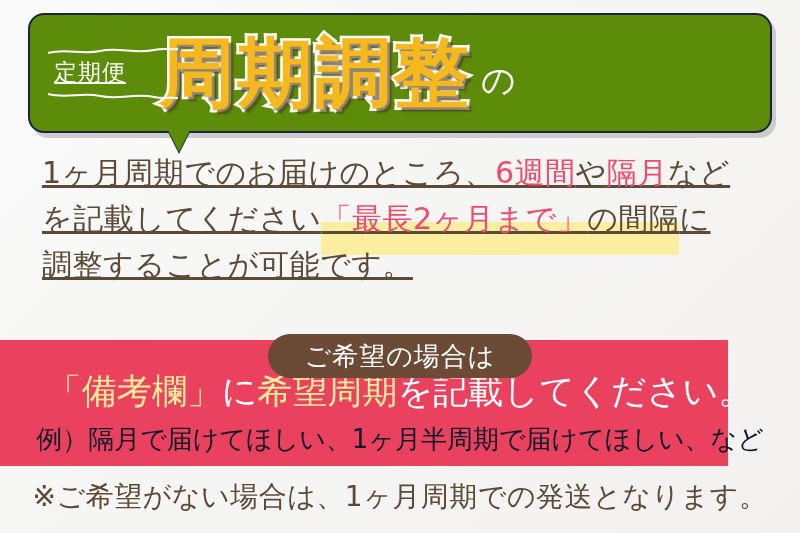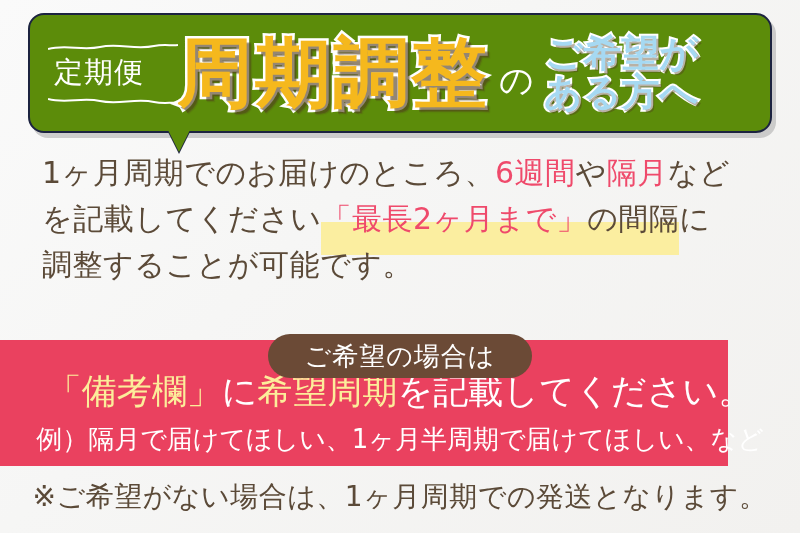--- a/index.html
+++ b/index.html
@@ -58,26 +58,27 @@
     display: flex;
     align-items: center;
     padding: 0 16px 0 22px;
     box-sizing: border-box;
   }
 
   
   .teikibin {
     position: relative;
     color: #ffffff;
-    font-size: 29px;
+    font-size: 23px;
     font-weight: 500;
     letter-spacing: 1px;
     padding: 12px 4px 13px 4px;
     white-space: nowrap;
     flex: 0 0 auto;
+    text-decoration: underline;
   }
   .wave {
     position: absolute;
     left: -2px;
     width: 130px;
     height: 9px;
     overflow: hidden;
   }
   .wave.top { top: 2px; }
   .wave.bottom { bottom: 1px; }
@@ -130,20 +131,21 @@
   .desc {
     position: absolute;
     left: 42px;
     top: 150px;
     width: 730px;
     font-size: 30px;
     line-height: 46px;
     color: #5b4a38;
     letter-spacing: 0.5px;
     white-space: nowrap;
+    text-decoration: underline;
   }
   .desc .row { height: 46px; }
   .pink { color: #ef4a6b; }
   .hl {
     background: linear-gradient(to top, #fbeea0 0%, #fbeea0 62%, rgba(251,238,160,0) 62%);
     padding-bottom: 19px;
   }
 
   
   .pill {
@@ -187,21 +189,21 @@
     white-space: nowrap;
   }
   .pink-main .ylw { color: #fced9a; }
   .pink-ex {
     position: absolute;
     left: 0;
     top: 82px;
     width: 800px;
     text-align: center;
     font-size: 26px;
-    color: #ffffff;
+    color: #0f172a;
     letter-spacing: 0px;
     white-space: nowrap;
   }
 
   
   .footer-note {
     position: absolute;
     left: 0;
     top: 478px;
     width: 800px;
@@ -232,24 +234,20 @@
           <svg width="130" height="9" viewBox="0 0 130 9">
             <path d="M0,3 C18,8 34,1 52,5 C70,9 88,2 106,6 C116,8 124,6 130,7" fill="none" stroke="#ffffff" stroke-width="2"></path>
           </svg>
         </span>
       </div>
 
       <div class="main-title">周期調整</div>
 
       <div class="no-char">の</div>
 
-      <div class="wish-block">
-        <div class="wish-line">ご希望が</div>
-        <div class="wish-line">ある方へ</div>
-      </div>
 
     </div>
     <div class="header-tail"></div>
   </div>
 
   <div class="desc">
     <div class="row"><span>1ヶ月周期でのお届けのところ、</span><span class="pink">6週間</span><span>や</span><span class="pink">隔月</span><span>など</span></div>
     <div class="row"><span>を記載してください</span><span class="hl pink">「最長2ヶ月まで」</span><span class="hl">の間隔</span><span>に</span></div>
     <div class="row"><span>調整することが可能です。</span></div>
   </div>

